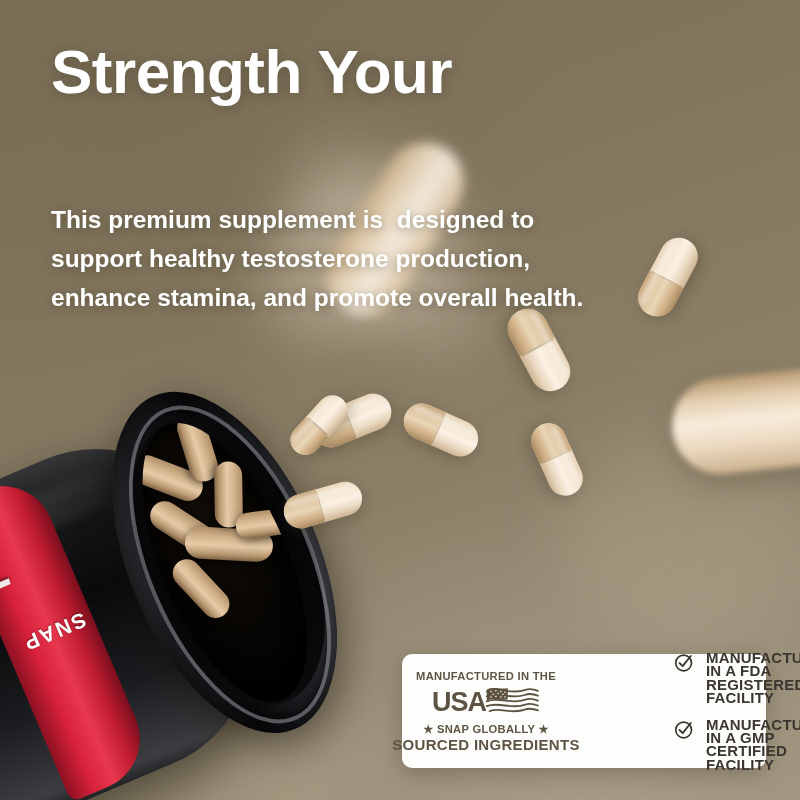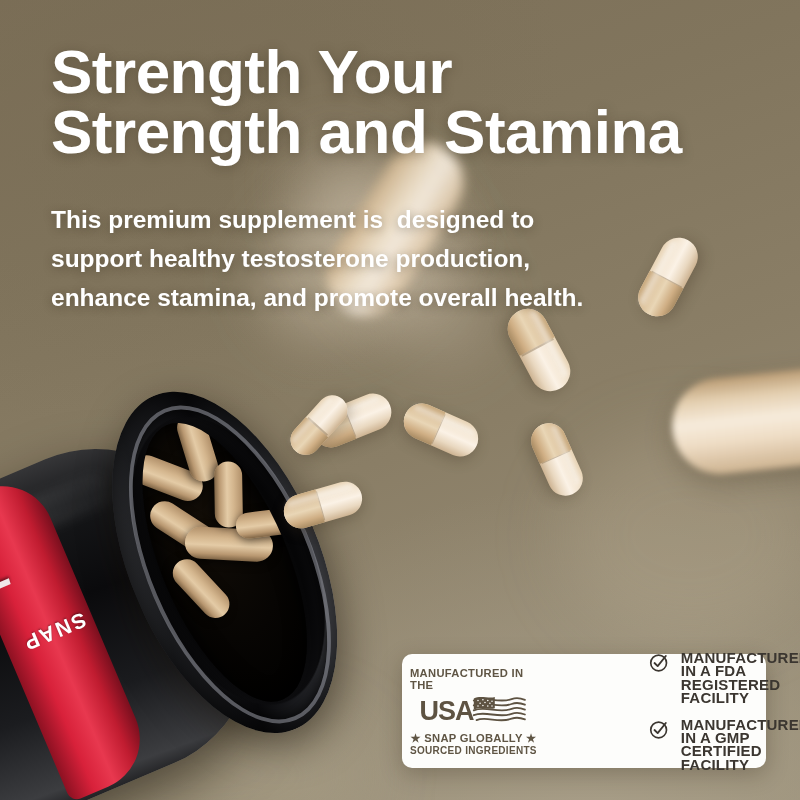--- a/index.html
+++ b/index.html
@@ -128,21 +128,21 @@
     display:flex;flex-direction:column;align-items:center;justify-content:center;
     color:#5c5241;
   }
   .usa-top{font-size:11.2px;font-weight:700;letter-spacing:0.3px;color:#5f5544;}
   .usa-mid{display:flex;align-items:center;justify-content:center;gap:2px;margin:1px 0 2px;}
   .usa-word{
     font-size:27px;font-weight:800;line-height:38px;color:#5e5342;letter-spacing:-1px;
   }
   .flag{width:56px;height:34px;margin-left:-4px;}
   .usa-b1{font-size:11.2px;font-weight:700;letter-spacing:0.3px;color:#5f5544;white-space:nowrap;}
-  .usa-b2{font-size:10px;font-weight:700;letter-spacing:0.3px;color:#5f5544;white-space:nowrap;}
+  .usa-b2{font-size:15px;font-weight:700;letter-spacing:0.3px;color:#5f5544;white-space:nowrap;}
   .divider{width:1px;height:84px;background:#cfcabd;margin:0 2px 0 4px;}
   .checks{flex:1;padding-left:14px;display:flex;flex-direction:column;gap:13px;}
   .check-row{display:flex;align-items:flex-start;gap:11px;}
   .check-icon{width:21px;height:21px;flex:0 0 21px;margin-top:1px;}
   .check-text{
     font-size:15px;font-weight:700;line-height:13.4px;color:#3b3630;letter-spacing:0.2px;
   }
 </style>
 </head>
 <body>
@@ -221,21 +221,20 @@
     <div class="gloss"></div>
   </div>
   <div class="capsule" style="left:284px;top:410px;width:70px;height:30px;transform:rotate(-48deg);">
     <div class="cap"></div>
     <div class="seam"></div>
     <div class="gloss"></div>
   </div>
 
   <div class="headline">
     <span>Strength Your</span>
-    <span>Strength and Stamina</span>
   </div>
 
   <div class="subcopy">This premium supplement is  designed to
 support healthy testosterone production,
 enhance stamina, and promote overall health.</div>
 
   <div class="cert-card">
 
     <div class="usa-block">
       <div class="usa-top">MANUFACTURED IN THE</div>

